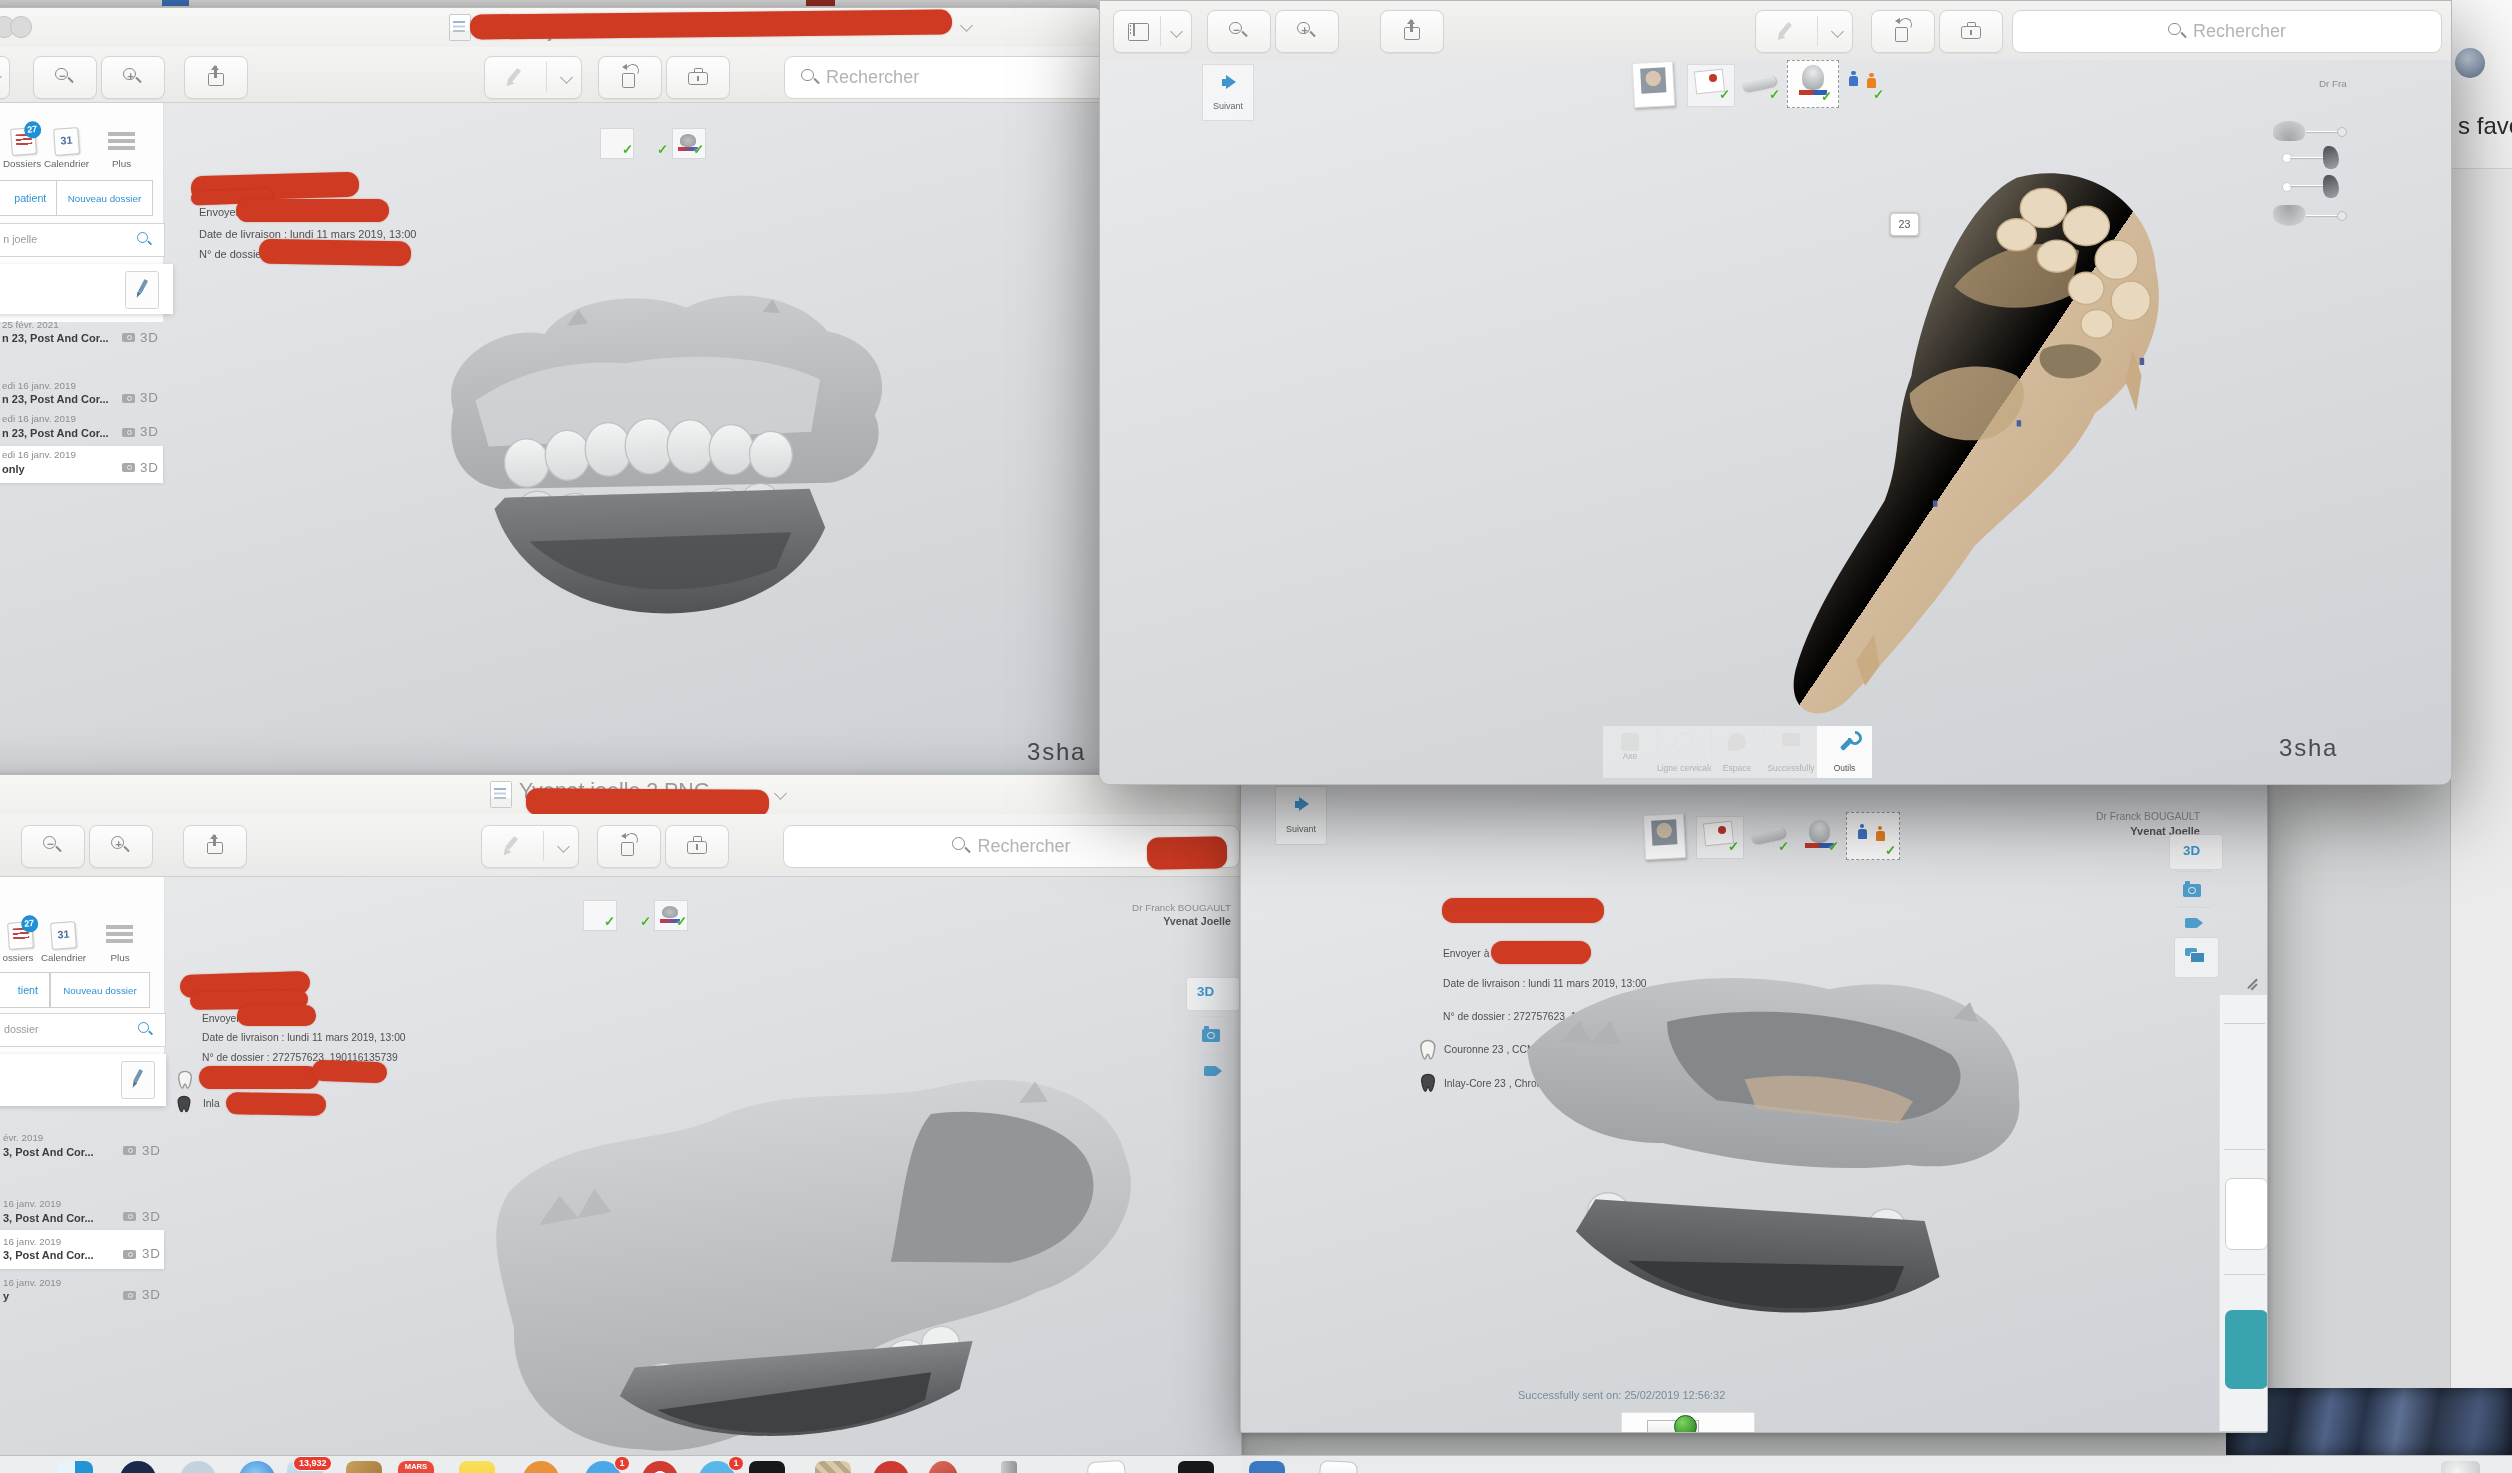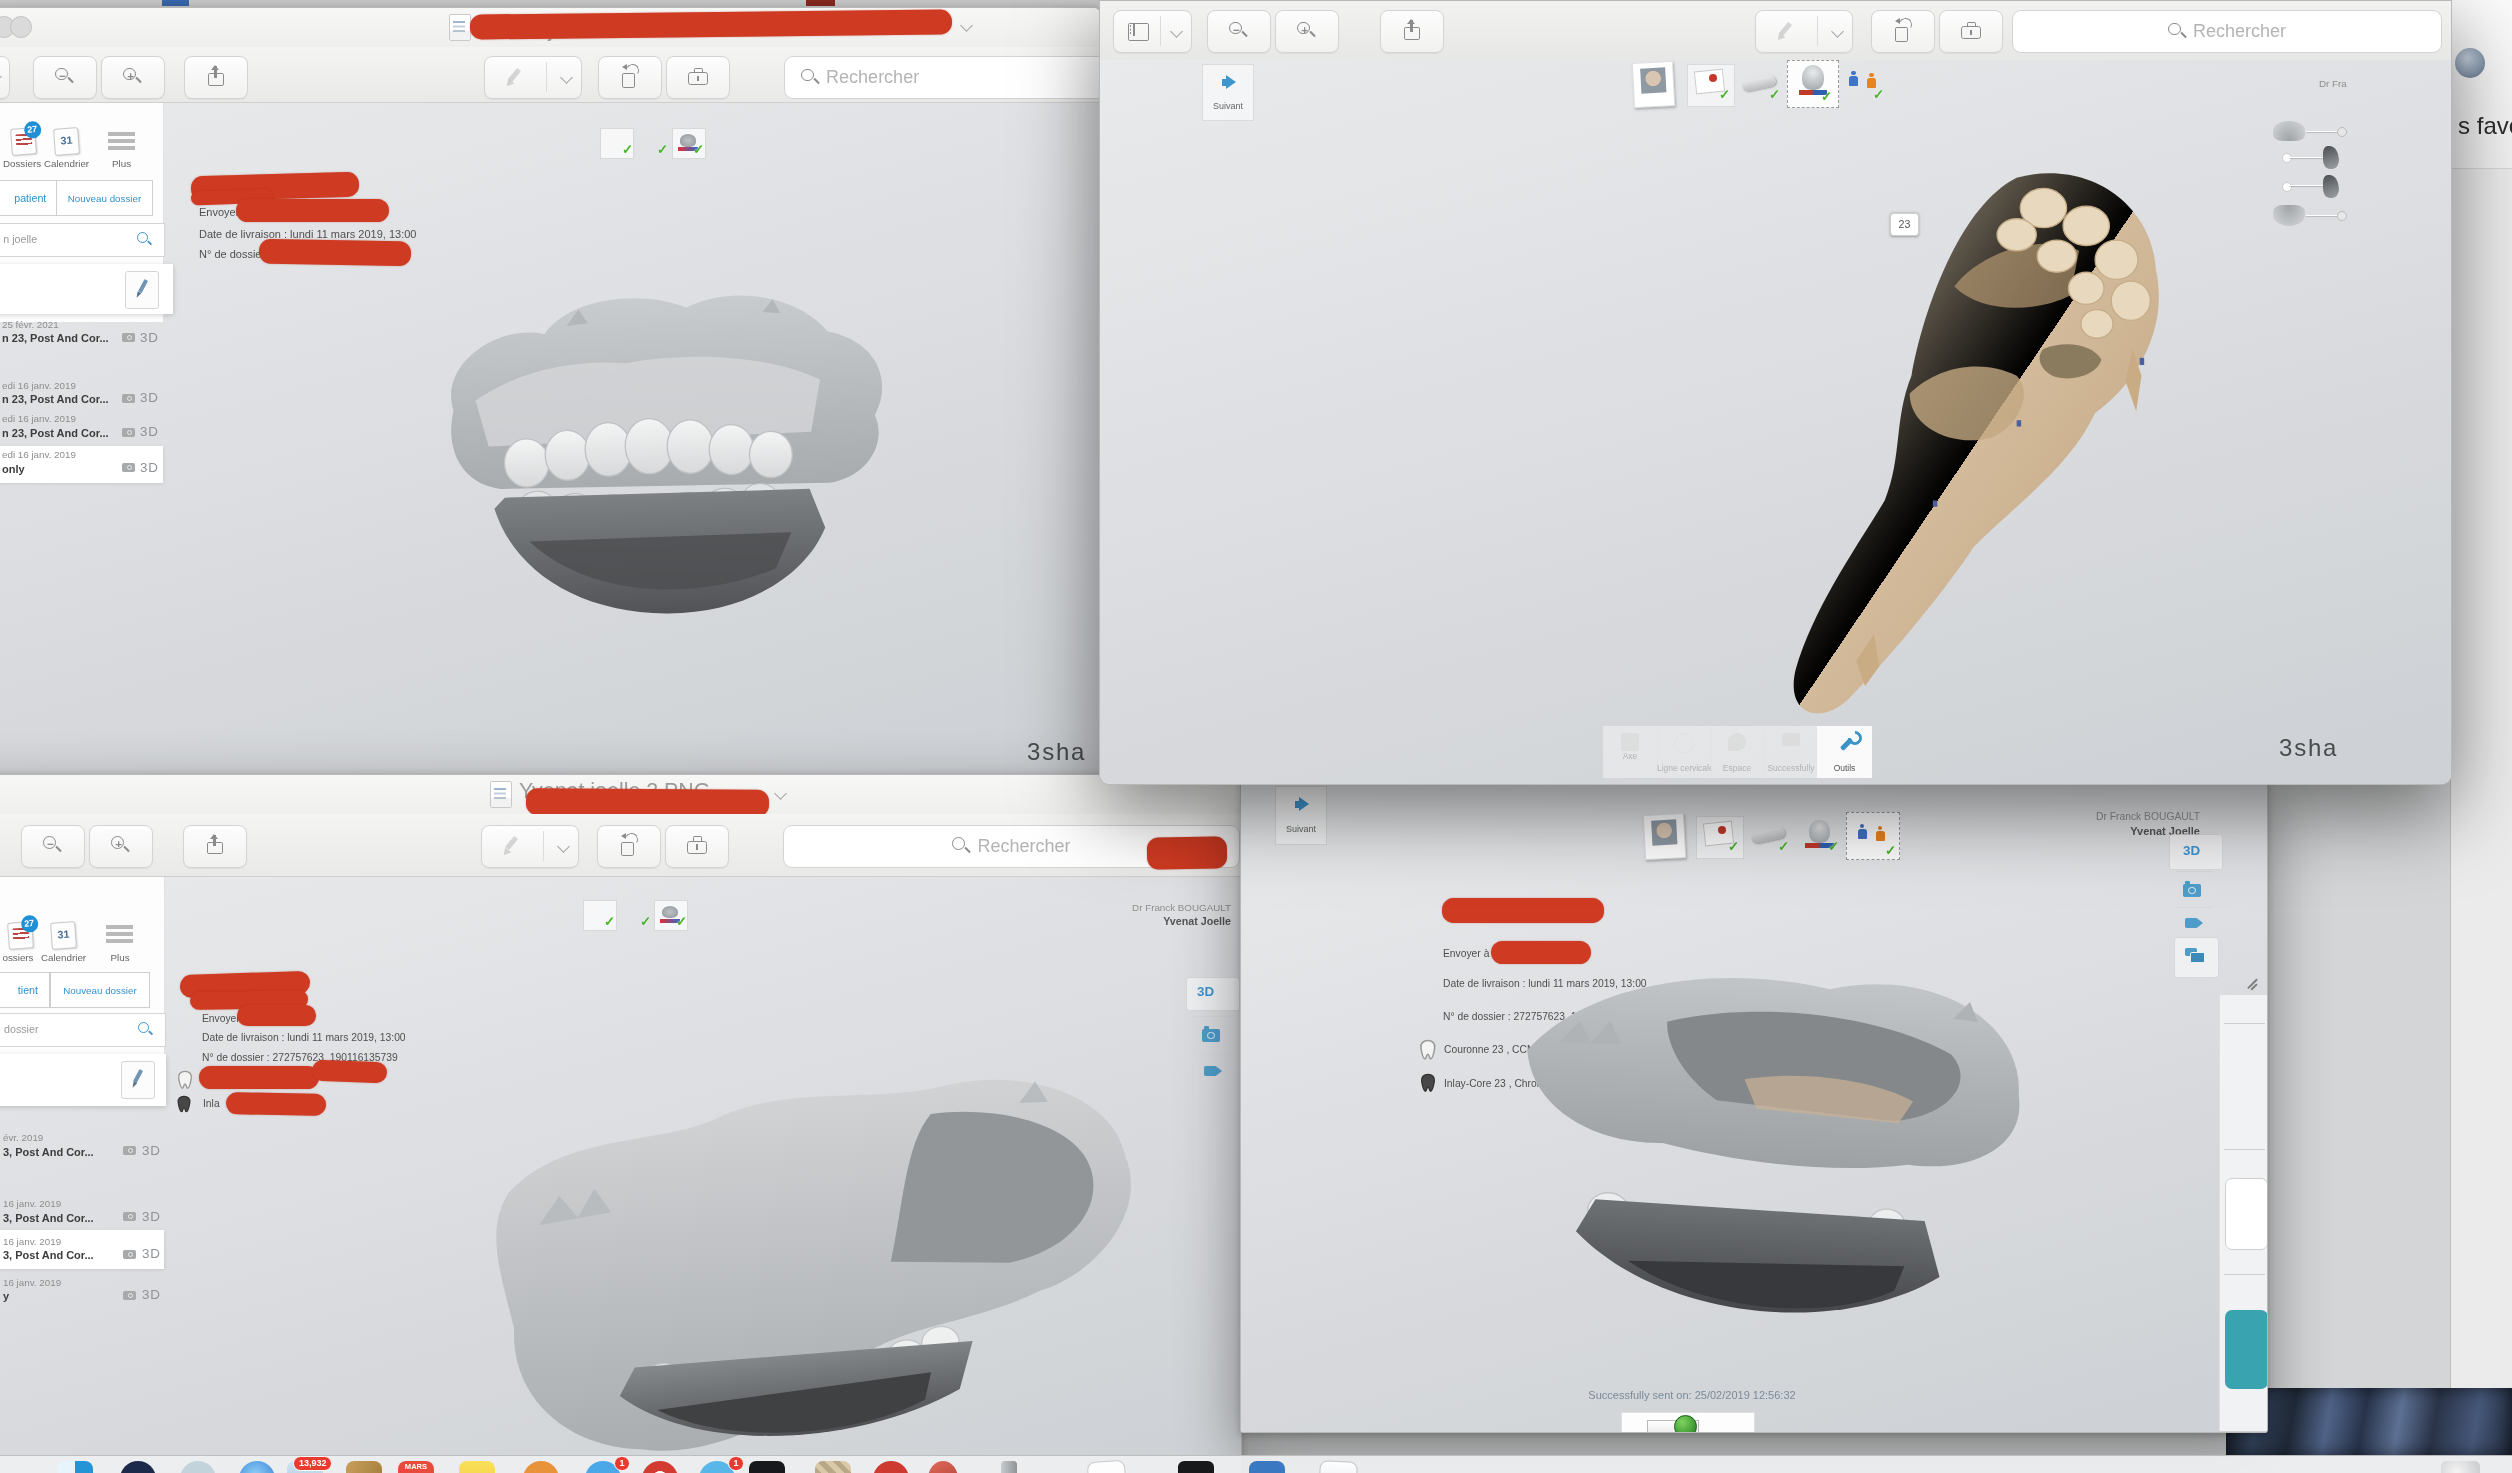--- a/index.html
+++ b/index.html
@@ -502,21 +502,21 @@
           <ellipse cx="322" cy="329" rx="23" ry="20"></ellipse>
         <ellipse cx="368" cy="329" rx="23" ry="20"></ellipse>
           <ellipse cx="414" cy="324" rx="22" ry="19"></ellipse>
         <ellipse cx="458" cy="315" rx="21" ry="18"></ellipse>
           <ellipse cx="498" cy="304" rx="20" ry="17"></ellipse>
       </g>
       <path d="M150 330 C250 424 450 434 560 360 L540 298 L170 293 Z" fill="url(#k3)"></path>
       <path d="M210 360 C300 415 440 415 510 378 L520 350 Z" fill="#37393c"></path>
     </svg>
 
-    <div class="abs" style="left:277px;top:614px;width:348px;text-align:center;font-size:11px;color:#7c8b98">Successfully sent on: 25/02/2019 12:56:32</div>
+    <div class="abs" style="left:277px;top:614px;width:348px;font-size:11px;color:#7c8b98">Successfully sent on: 25/02/2019 12:56:32</div>
     <div class="abs" style="left:380px;top:637px;width:132px;height:19.6px;background:#fdfdfd;border:0.9px solid #e0e0e0;overflow:hidden">
       <span class="abs" style="left:25px;top:7.1px;width:50px;height:23px;background:linear-gradient(#fff,#dcdcdc);border:0.9px solid #b9b9b9"></span>
       <span class="abs" style="left:52px;top:1.8px;width:21.4px;height:21.4px;border-radius:50%;background:radial-gradient(circle at 35% 30%,#7fd45e,#1d7a1d);border:0.9px solid #0f5a0f"></span>
     </div>
 
     <div class="abs" style="left:978px;top:220px;width:48px;height:436px;background:#f1f2f3;border-left:0.9px solid #e0e0e0">
       <div class="divh" style="left:3.6px;top:28px;width:41px;background:#cfcfcf"></div>
       <div class="divh" style="left:3.6px;top:154px;width:41px;background:#cfcfcf"></div>
       <div class="abs" style="left:5.4px;top:183px;width:41px;height:70px;background:#fff;border:0.9px solid #cfcfcf;border-radius:7.1px"></div>
       <div class="divh" style="left:3.6px;top:279px;width:41px;background:#cfcfcf"></div>

